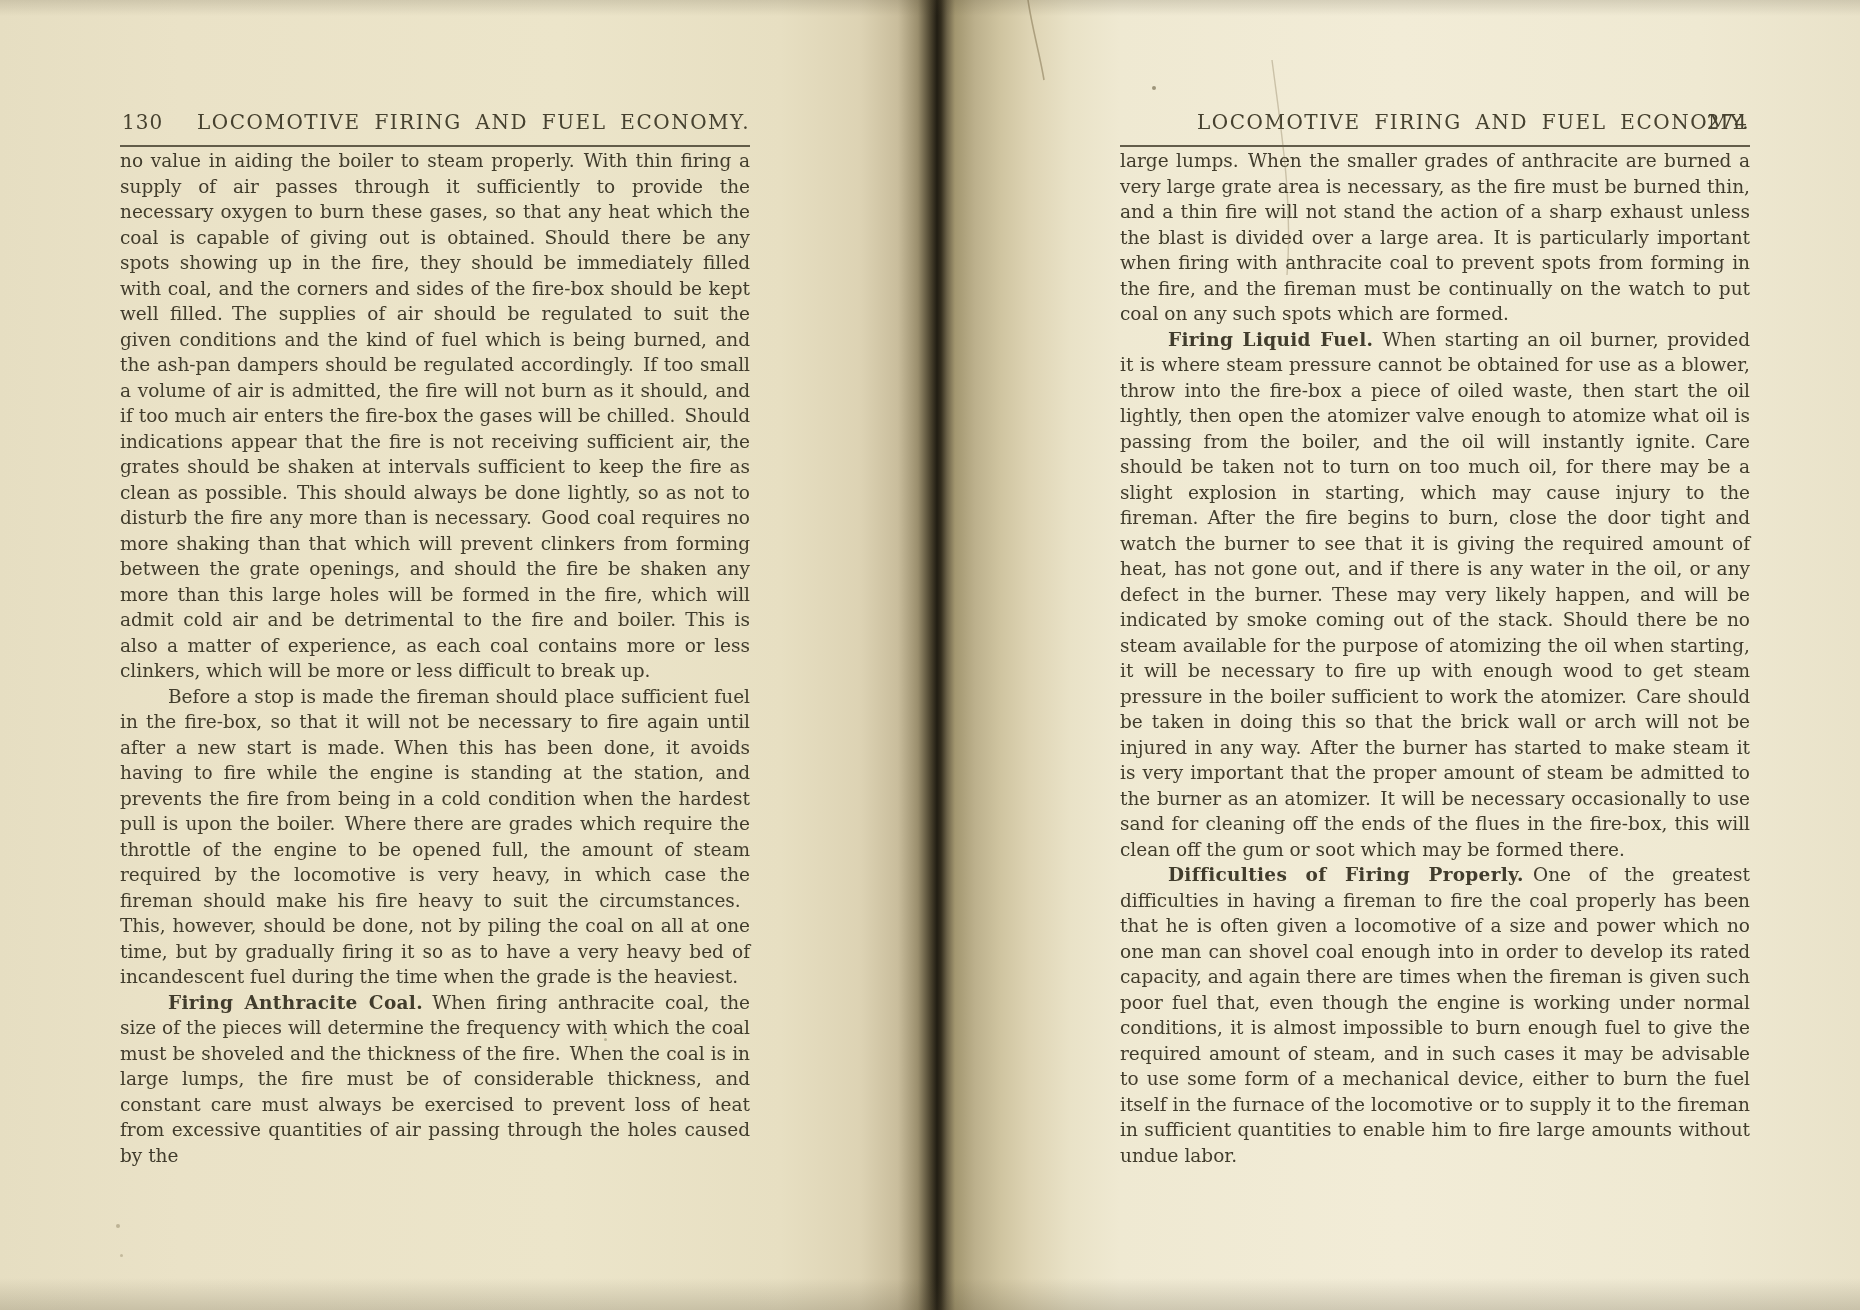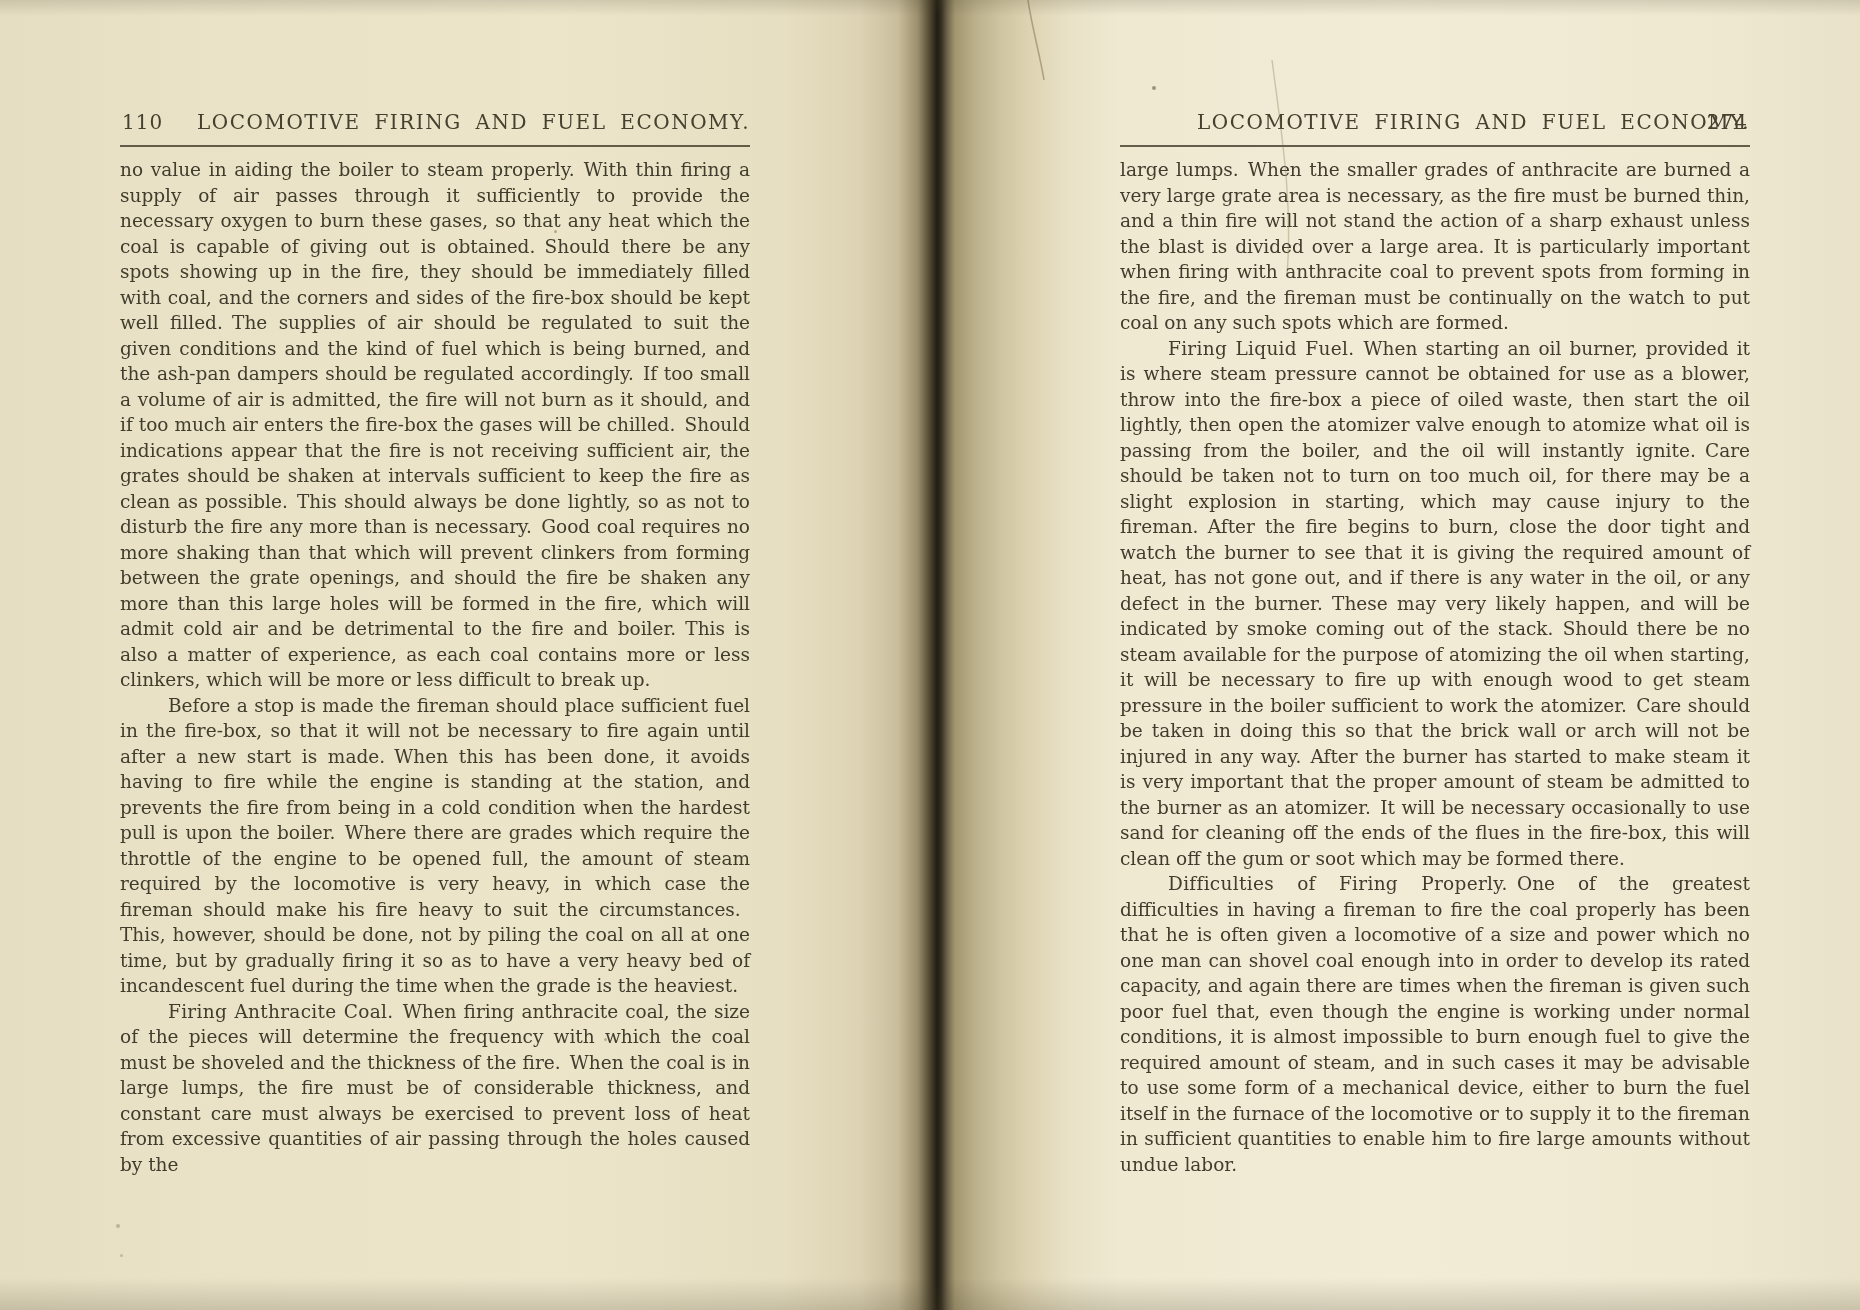--- a/index.html
+++ b/index.html
@@ -61,49 +61,49 @@
   .page-num { position: absolute; top: 0; letter-spacing: 1px; }
   .page-num.num-left  { left: 2px; }
   .page-num.num-right { right: 2px; }
 
   .header-rule {
     margin-top: 7px;
     border-bottom: 2px solid rgba(74, 68, 50, 0.85);
   }
 
   .page-body {
-    margin-top: 10px;
+    margin-top: 1px;
     font-size: 18.5px;
     line-height: 25.5px;
     text-align: justify;
     hyphens: auto;
     -webkit-hyphens: auto;
     color: var(--ink, #413c2c);
   }
   .page-body p { margin: 0; }
   .page-body p.indent { text-indent: 48px; }
-  .para-lead { font-weight: normal; letter-spacing: 0.3px; }
+  .para-lead { font-weight: bold; letter-spacing: 0.3px; }
 
   .creases { position: absolute; left: 0; top: 0; pointer-events: none; }
 
   .speck { position: absolute; border-radius: 50%; }
   .speck.s1 { left: 1152px; top: 86px;   width: 4px; height: 4px; background: rgba(90,78,50,0.55); }
   .speck.s2 { left: 554px;  top: 230px;  width: 3px; height: 3px; background: rgba(90,78,50,0.40); }
   .speck.s3 { left: 116px;  top: 1224px; width: 4px; height: 4px; background: rgba(110,95,60,0.35); }
   .speck.s4 { left: 120px;  top: 1254px; width: 3px; height: 3px; background: rgba(110,95,60,0.30); }
   .speck.s5 { left: 604px;  top: 1038px; width: 3px; height: 3px; background: rgba(90,78,50,0.35); }
 </style>
 </head>
 <body>
 
 <div class="spread">
 
   <section class="page-block left">
     <header class="page-header">
-      <span class="page-num num-left">110</span>
+      <span class="page-num num-left">130</span>
       <span class="running-title">LOCOMOTIVE FIRING AND FUEL ECONOMY.</span>
     </header>
     <div class="header-rule"></div>
     <div class="page-body" id="body-left">
         <p>no value in aiding the boiler to steam properly. With thin firing a supply of air passes through it sufficiently to provide the necessary oxygen to burn these gases, so that any heat which the coal is capable of giving out is obtained. Should there be any spots showing up in the fire, they should be immediately filled with coal, and the corners and sides of the fire-box should be kept well filled. The supplies of air should be regulated to suit the given conditions and the kind of fuel which is being burned, and the ash-pan dampers should be regulated accordingly. If too small a volume of air is admitted, the fire will not burn as it should, and if too much air enters the fire-box the gases will be chilled. Should indications appear that the fire is not receiving sufficient air, the grates should be shaken at intervals sufficient to keep the fire as clean as possible. This should always be done lightly, so as not to disturb the fire any more than is necessary. Good coal requires no more shaking than that which will prevent clinkers from forming between the grate openings, and should the fire be shaken any more than this large holes will be formed in the fire, which will admit cold air and be detrimental to the fire and boiler. This is also a matter of experience, as each coal contains more or less clinkers, which will be more or less difficult to break up.</p>
         <p class="indent">Before a stop is made the fireman should place sufficient fuel in the fire-box, so that it will not be necessary to fire again until after a new start is made. When this has been done, it avoids having to fire while the engine is standing at the station, and prevents the fire from being in a cold condition when the hardest pull is upon the boiler. Where there are grades which require the throttle of the engine to be opened full, the amount of steam required by the locomotive is very heavy, in which case the fireman should make his fire heavy to suit the circumstances. This, however, should be done, not by piling the coal on all at one time, but by gradually firing it so as to have a very heavy bed of incandescent fuel during the time when the grade is the heaviest.</p>
         <p class="indent"><span class="para-lead">Firing Anthracite Coal.</span> When firing anthracite coal, the size of the pieces will determine the frequency with which the coal must be shoveled and the thickness of the fire. When the coal is in large lumps, the fire must be of considerable thickness, and constant care must always be exercised to prevent loss of heat from excessive quantities of air passing through the holes caused by the</p>
       </div>
   </section>
 

